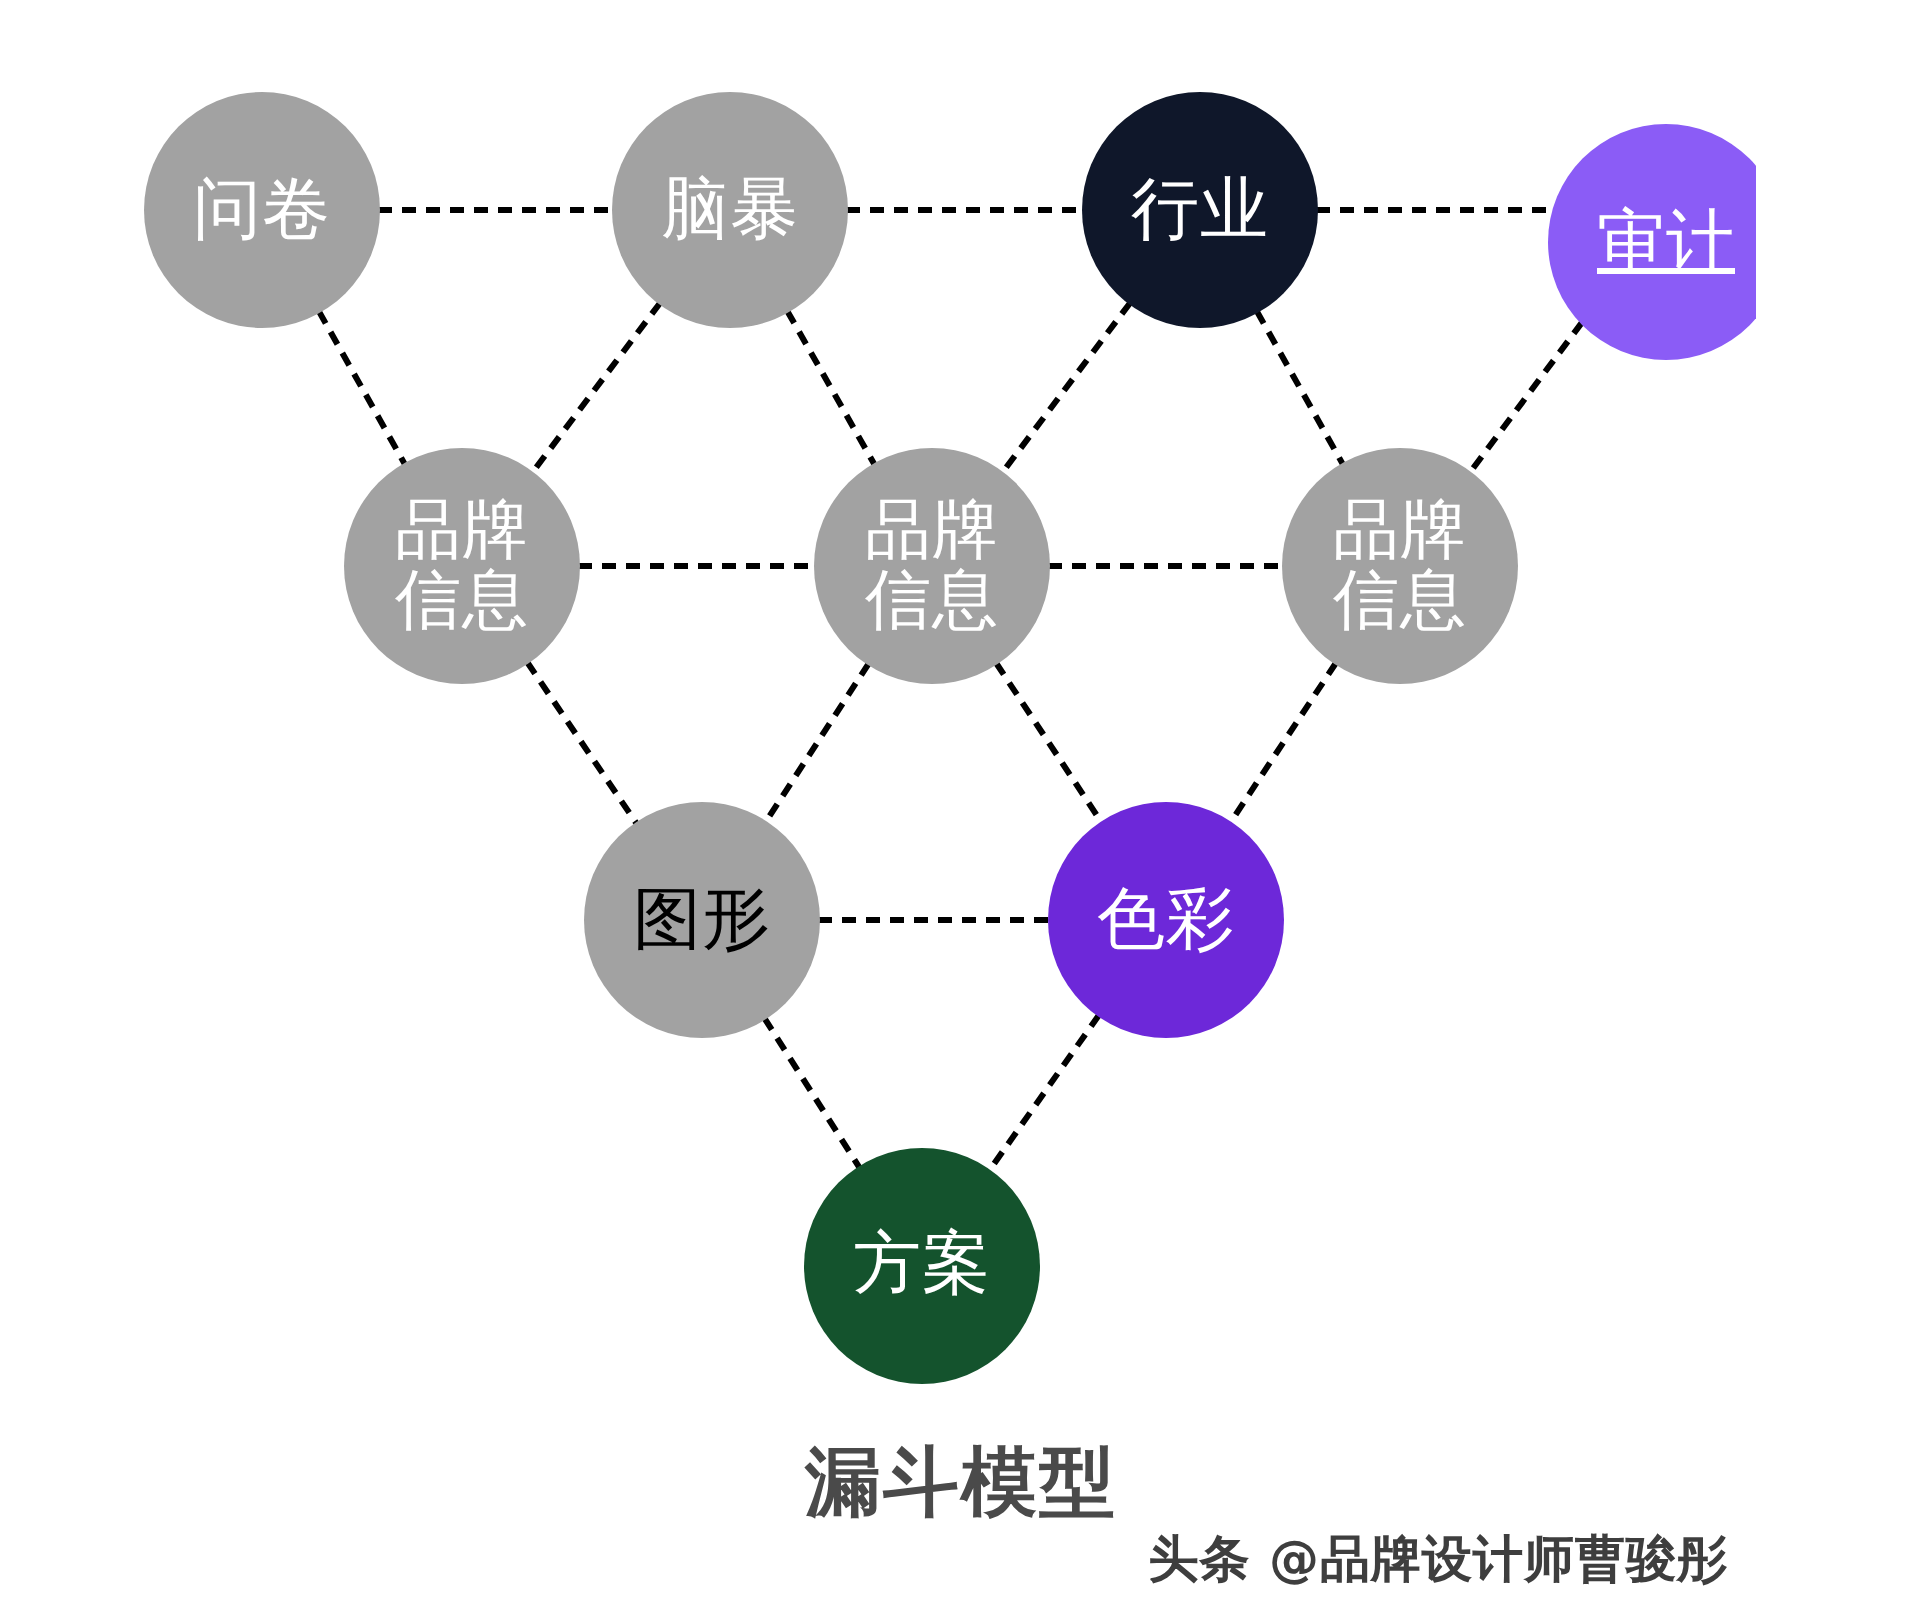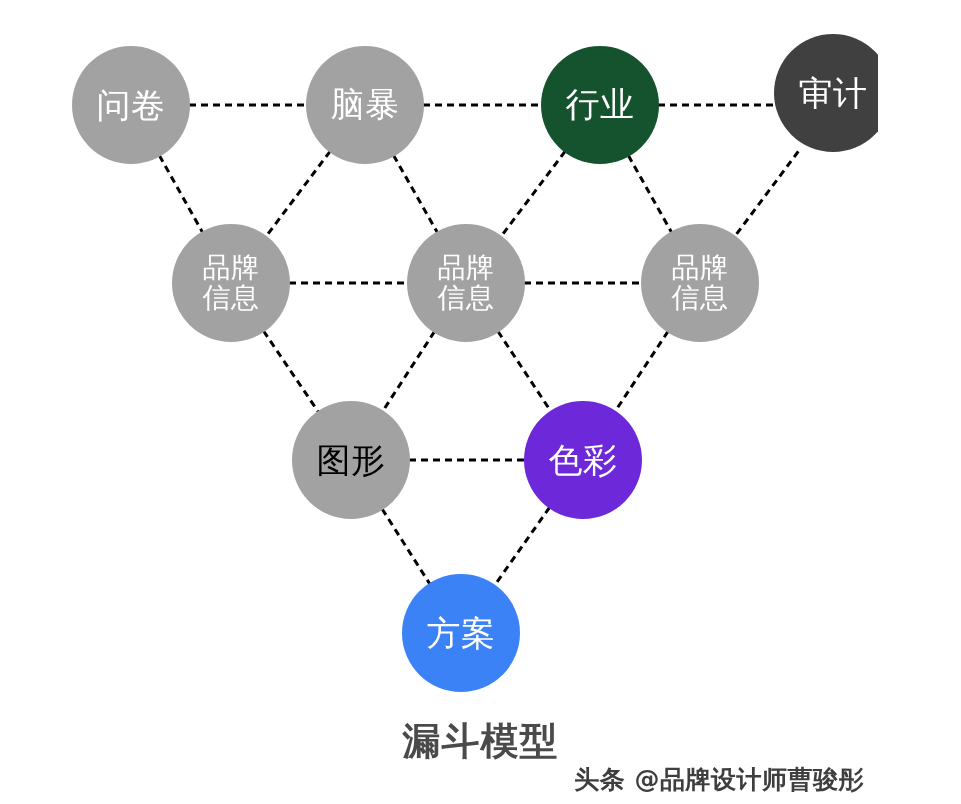--- a/index.html
+++ b/index.html
@@ -39,21 +39,21 @@
     line-height: 1.06;
     letter-spacing: 0.5px;
     font-weight: 400;
     white-space: pre-line;
     user-select: none;
   }
   .node.one-line {
     font-size: 34px;
   }
   .node.two-line {
-    font-size: 28px;
+    font-size: 33px;
   }
   #diagram-title {
     position: absolute;
     left: 0;
     width: 961px;
     top: 716px;
     text-align: center;
     font-size: 38px;
     font-weight: bold;
     color: #4a4a4a;
@@ -91,31 +91,31 @@
       <line x1="263.55" y1="331.01" x2="318.45" y2="411.99" stroke="#000000" stroke-width="3" stroke-dasharray="7 5" stroke-linecap="butt"></line>
       <line x1="434.40" y1="331.64" x2="382.60" y2="411.36" stroke="#000000" stroke-width="3" stroke-dasharray="7 5" stroke-linecap="butt"></line>
       <line x1="497.98" y1="331.38" x2="551.02" y2="411.62" stroke="#000000" stroke-width="3" stroke-dasharray="7 5" stroke-linecap="butt"></line>
       <line x1="668.02" y1="331.38" x2="614.98" y2="411.62" stroke="#000000" stroke-width="3" stroke-dasharray="7 5" stroke-linecap="butt"></line>
       <line x1="382.12" y1="508.94" x2="429.88" y2="584.06" stroke="#000000" stroke-width="3" stroke-dasharray="7 5" stroke-linecap="butt"></line>
       <line x1="549.57" y1="507.40" x2="494.43" y2="585.60" stroke="#000000" stroke-width="3" stroke-dasharray="7 5" stroke-linecap="butt"></line>
     </svg>
 
   <div id="node-layer">
       <div class="node one-line" style="left: 72px; top: 46px; width: 118px; height: 118px; background: rgb(162, 162, 162); color: rgb(255, 255, 255);">问卷</div>
-      <div class="node one-line" style="left: 306px; top: 46px; width: 118px; height: 118px; background: rgb(162, 162, 162); color: rgb(255, 255, 255); font-family: Liberation Serif, serif;">脑暴</div>
-      <div class="node one-line" style="left: 541px; top: 46px; width: 118px; height: 118px; background: #14532d; color: rgb(255, 255, 255); font-family: Liberation Serif, serif;">行业</div>
-      <div class="node one-line" style="left: 774px; top: 34px; width: 118px; height: 118px; background: #404040; color: rgb(255, 255, 255);">审计</div>
+      <div class="node one-line" style="left: 306px; top: 46px; width: 118px; height: 118px; background: rgb(162, 162, 162); color: rgb(255, 255, 255);">脑暴</div>
+      <div class="node one-line" style="left: 541px; top: 46px; width: 118px; height: 118px; background: #0f172a; color: rgb(255, 255, 255);">行业</div>
+      <div class="node one-line" style="left: 774px; top: 62px; width: 118px; height: 118px; background: #8b5cf6; color: rgb(255, 255, 255); text-decoration: underline;">审计</div>
       <div class="node two-line" style="left: 172px; top: 224px; width: 118px; height: 118px; background: rgb(162, 162, 162); color: rgb(255, 255, 255);">品牌
 信息</div>
       <div class="node two-line" style="left: 407px; top: 224px; width: 118px; height: 118px; background: rgb(162, 162, 162); color: rgb(255, 255, 255);">品牌
 信息</div>
       <div class="node two-line" style="left: 641px; top: 224px; width: 118px; height: 118px; background: rgb(162, 162, 162); color: rgb(255, 255, 255);">品牌
 信息</div>
       <div class="node one-line" style="left: 292px; top: 401px; width: 118px; height: 118px; background: rgb(162, 162, 162); color: #000000;">图形</div>
       <div class="node one-line" style="left: 524px; top: 401px; width: 118px; height: 118px; background: #6d28d9; color: rgb(255, 255, 255);">色彩</div>
-      <div class="node one-line" style="left: 402px; top: 574px; width: 118px; height: 118px; background: #3b82f6; color: rgb(255, 255, 255);">方案</div>
+      <div class="node one-line" style="left: 402px; top: 574px; width: 118px; height: 118px; background: #14532d; color: rgb(255, 255, 255); font-family: Liberation Serif, serif;">方案</div>
     </div>
 
   <div id="watermark">头条 @品牌设计师曹骏彤</div>
 
   <div id="diagram-title">漏斗模型</div>
 
 </div>
 
 </body></html>

